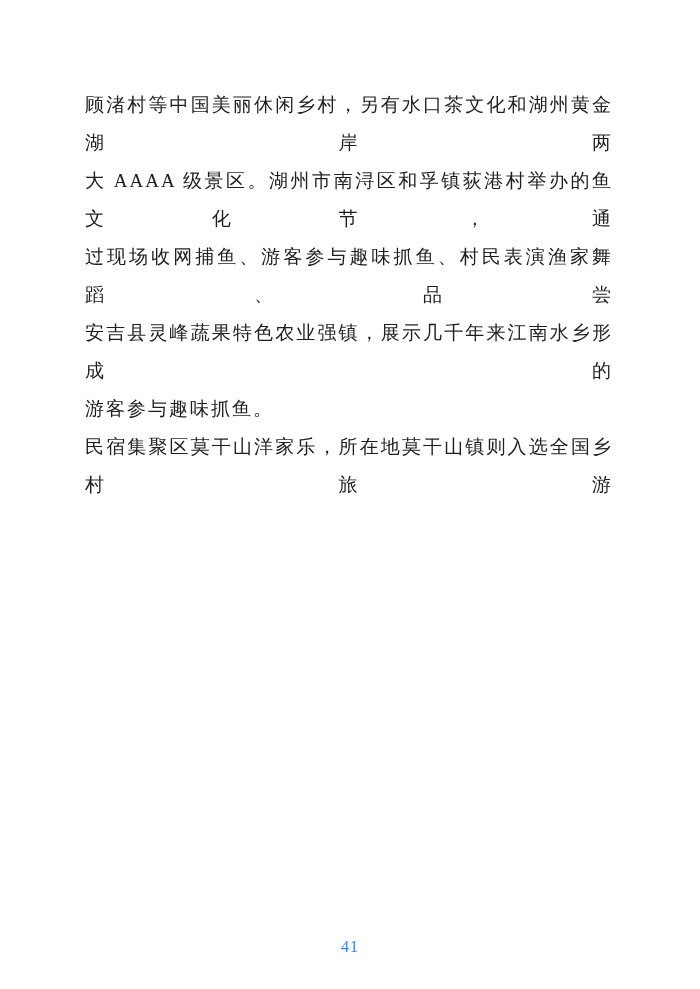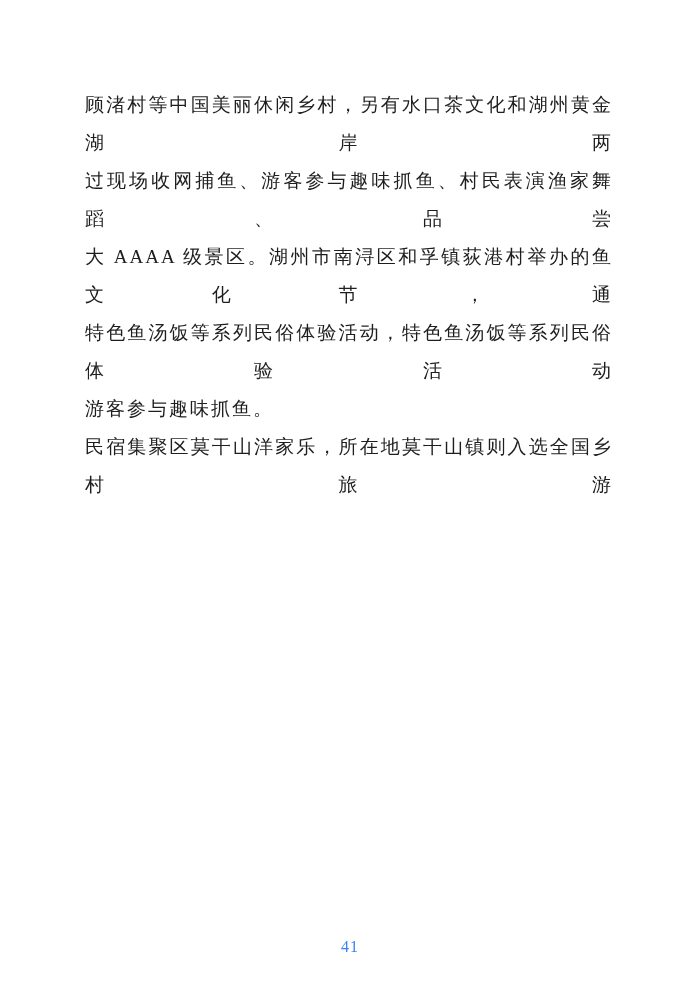--- a/index.html
+++ b/index.html
@@ -52,23 +52,23 @@
     color: #3b82f6;
   }
 </style>
 </head>
 <body>
 
 <div class="page">
   <div class="text-body">
       <div class="paragraph">
         <div class="line full">顾渚村等中国美丽休闲乡村，另有水口茶文化和湖州黄金湖岸两</div>
+        <div class="line full">大 AAAA 级景区。湖州市南浔区和孚镇荻港村举办的鱼文化节，通</div>
         <div class="line full">过现场收网捕鱼、游客参与趣味抓鱼、村民表演渔家舞蹈、品尝</div>
-        <div class="line full">大 AAAA 级景区。湖州市南浔区和孚镇荻港村举办的鱼文化节，通</div>
-        <div class="line full">特色鱼汤饭等系列民俗体验活动，特色鱼汤饭等系列民俗体验活动</div>
+        <div class="line full">安吉县灵峰蔬果特色农业强镇，展示几千年来江南水乡形成的</div>
         <div class="line">游客参与趣味抓鱼。</div>
       </div>
       <div class="paragraph">
         <div class="line full">民宿集聚区莫干山洋家乐，所在地莫干山镇则入选全国乡村旅游</div>
       </div>
     </div>
   <div class="page-number">41</div>
 </div>
 
 </body></html>

